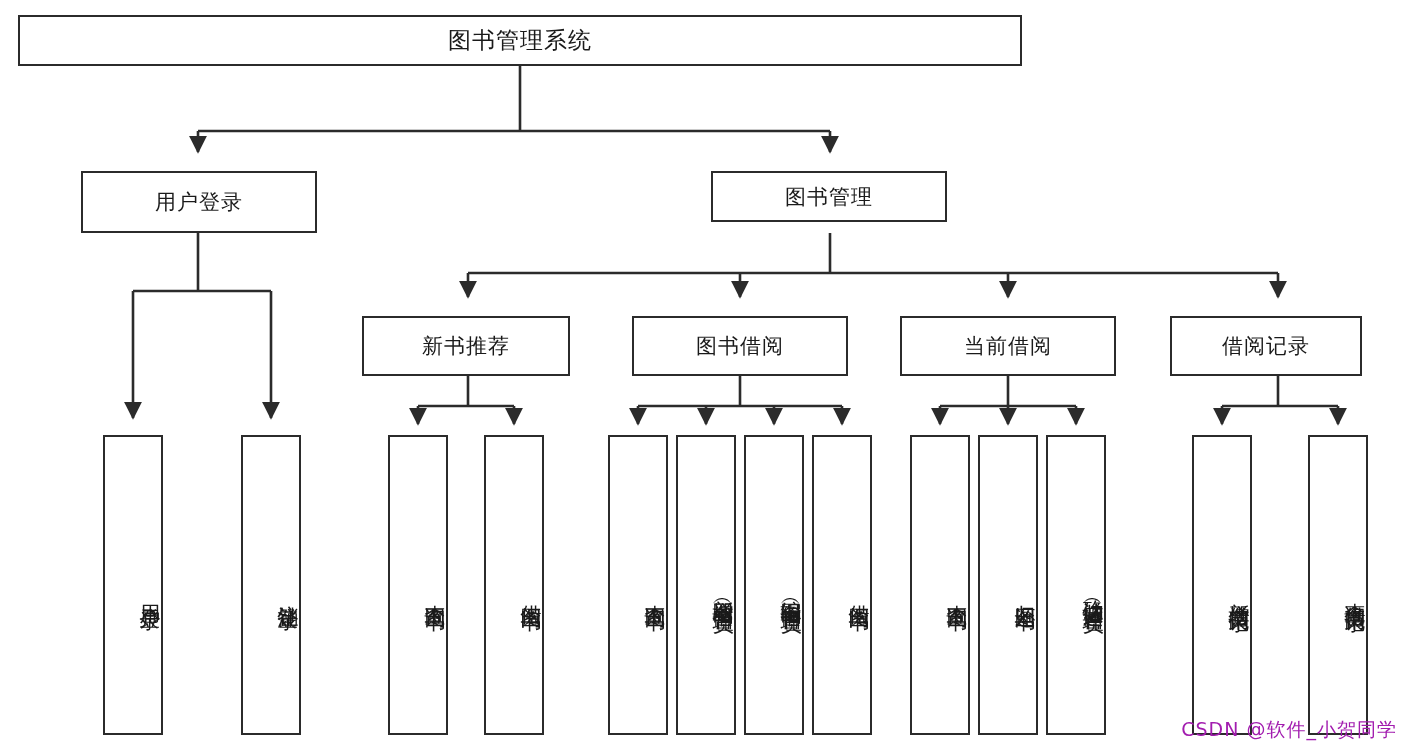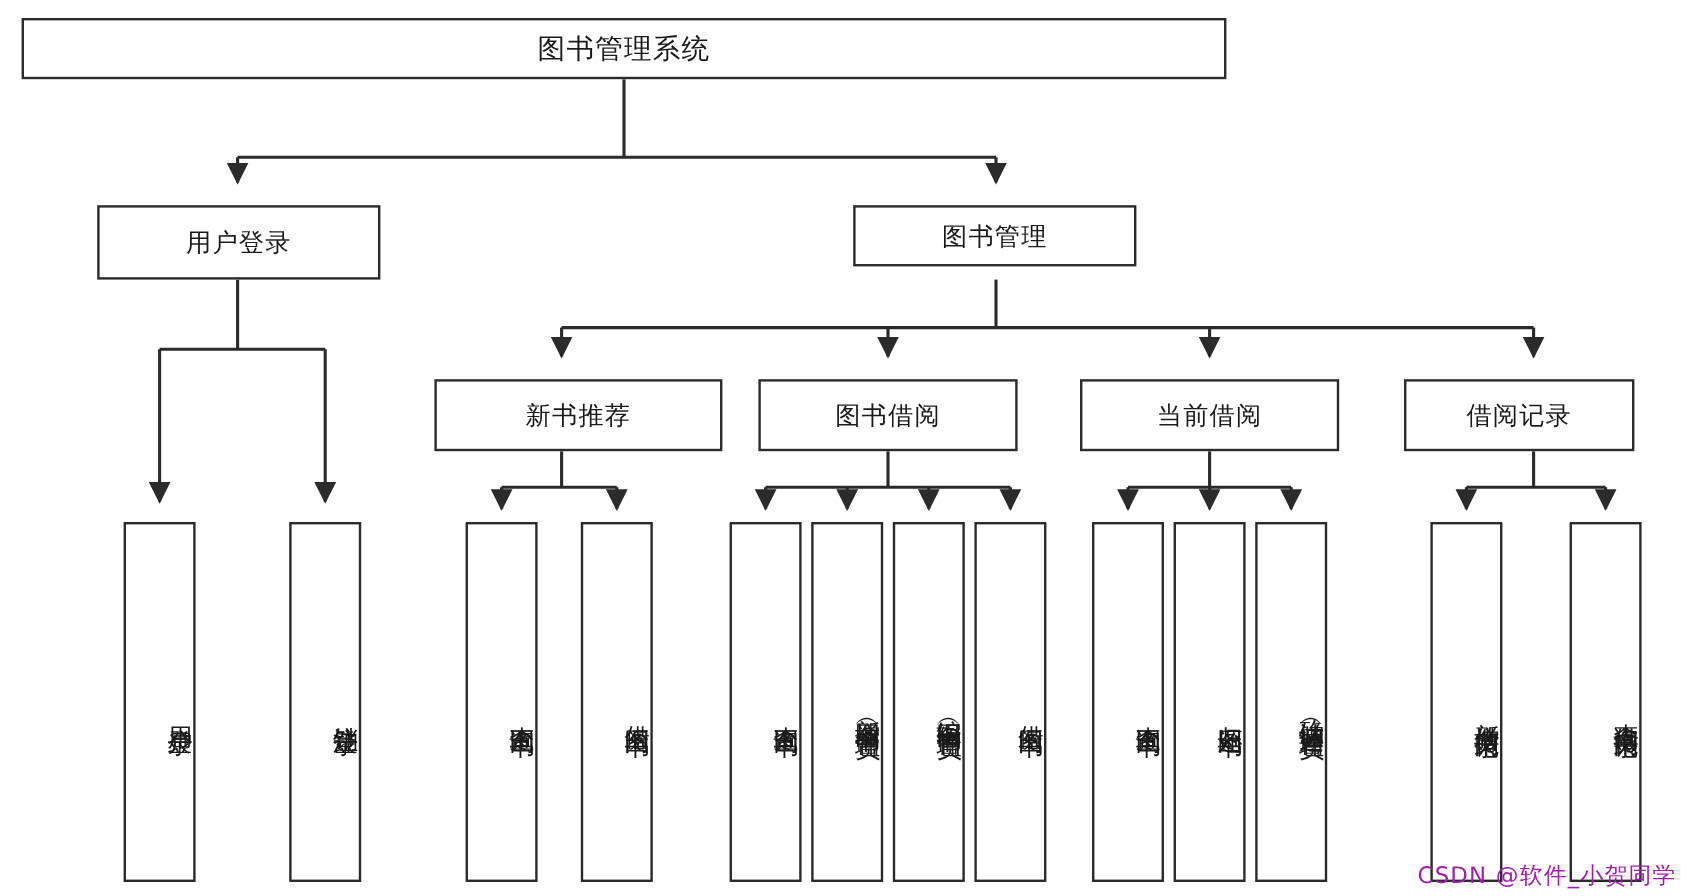--- a/index.html
+++ b/index.html
@@ -131,21 +131,21 @@
     <span>图书管理系统</span>
   </div>
 
   <div class="node lvl2" style="left:81px;top:171px;width:236px;height:62px;">
     <span>用户登录</span>
   </div>
   <div class="node lvl2" style="left:711px;top:171px;width:236px;height:51px;">
     <span>图书管理</span>
   </div>
 
-  <div class="node lvl3" style="left:362px;top:316px;width:240px;height:60px;">
+  <div class="node lvl3" style="left:362px;top:316px;width:208px;height:60px;">
     <span>新书推荐</span>
   </div>
   <div class="node lvl3" style="left:632px;top:316px;width:216px;height:60px;">
     <span>图书借阅</span>
   </div>
   <div class="node lvl3" style="left:900px;top:316px;width:216px;height:60px;">
     <span>当前借阅</span>
   </div>
   <div class="node lvl3" style="left:1170px;top:316px;width:192px;height:60px;">
     <span>借阅记录</span>

